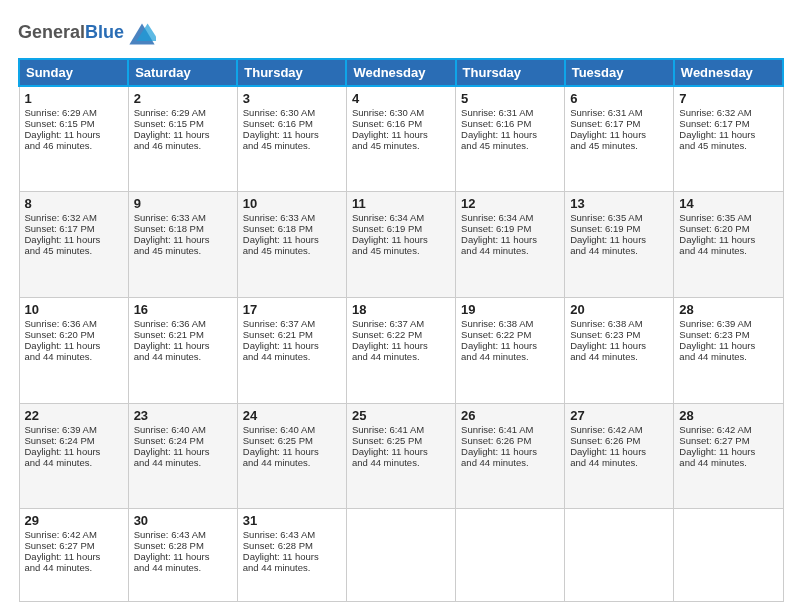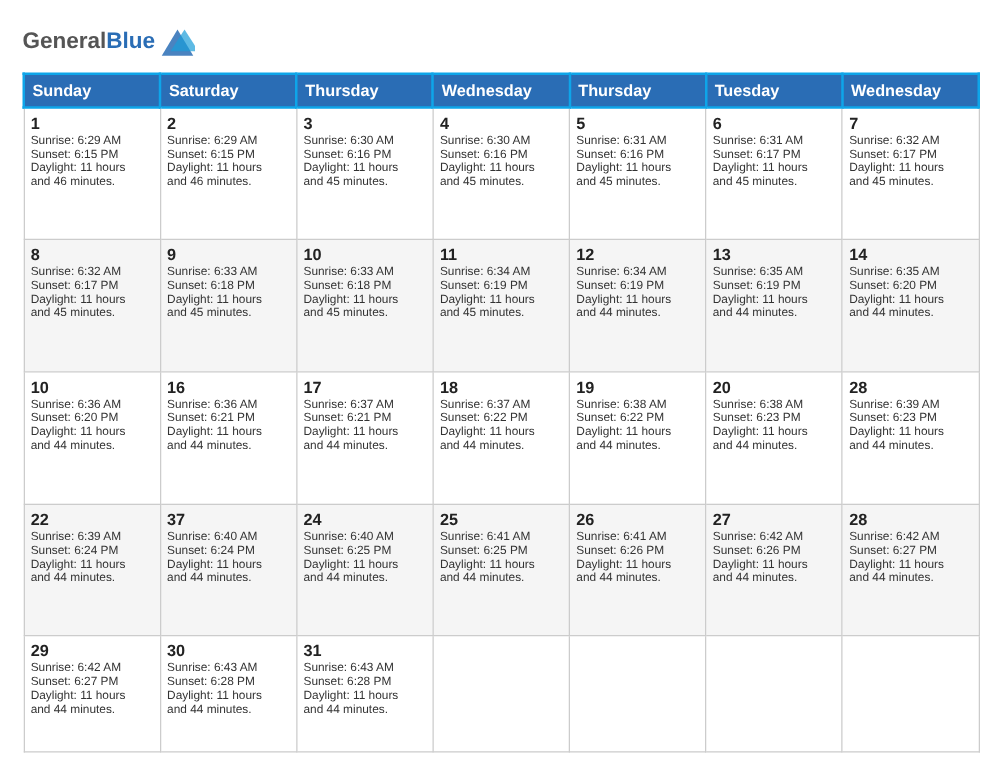--- a/index.html
+++ b/index.html
@@ -286,21 +286,21 @@
         </tr>
         <tr>
           <td>
             <span class="day-num">22</span>
             <div>Sunrise: 6:39 AM</div>
             <div>Sunset: 6:24 PM</div>
             <div>Daylight: 11 hours</div>
             <div>and 44 minutes.</div>
           </td>
           <td>
-            <span class="day-num">37</span>
+            <span class="day-num">23</span>
             <div>Sunrise: 6:40 AM</div>
             <div>Sunset: 6:24 PM</div>
             <div>Daylight: 11 hours</div>
             <div>and 44 minutes.</div>
           </td>
           <td>
             <span class="day-num">24</span>
             <div>Sunrise: 6:40 AM</div>
             <div>Sunset: 6:25 PM</div>
             <div>Daylight: 11 hours</div>

